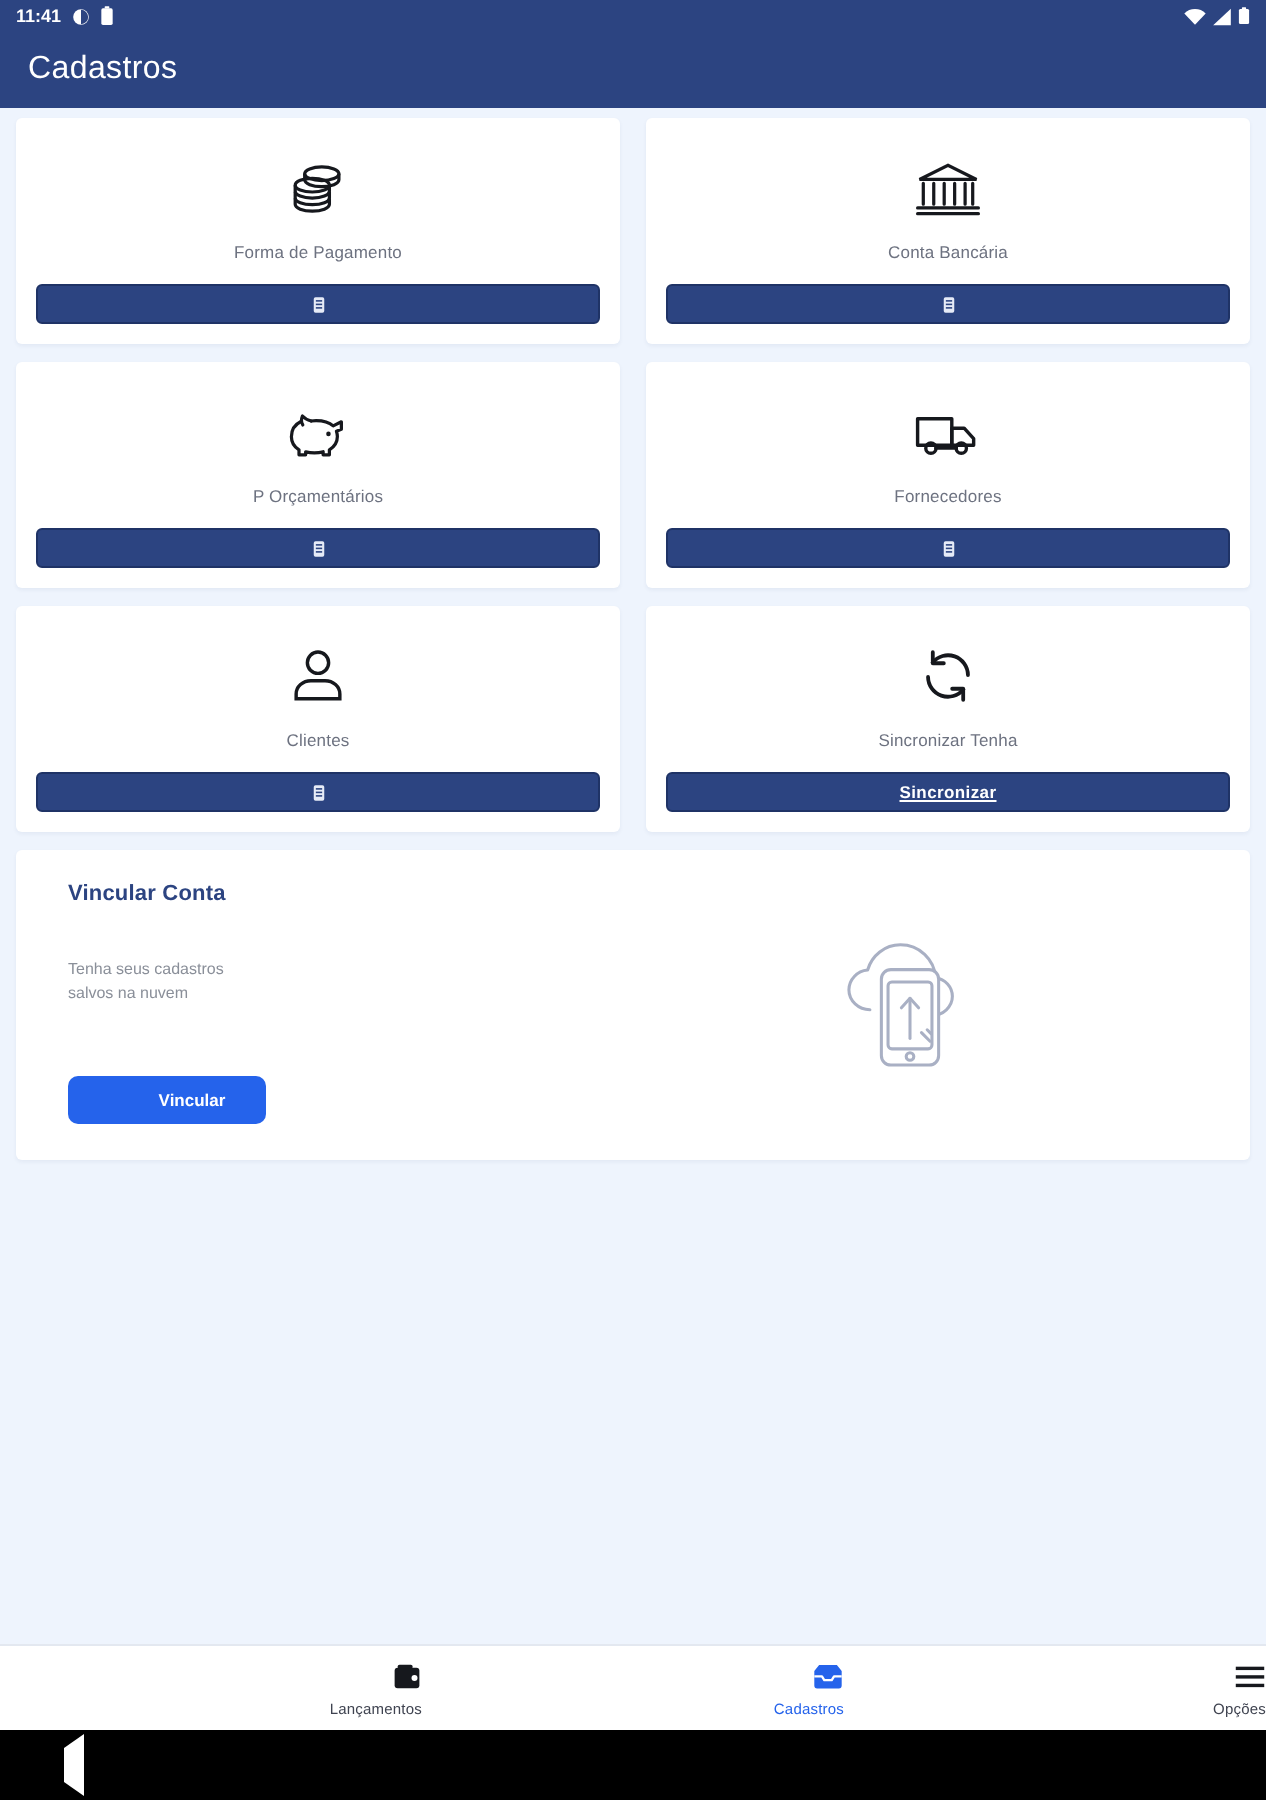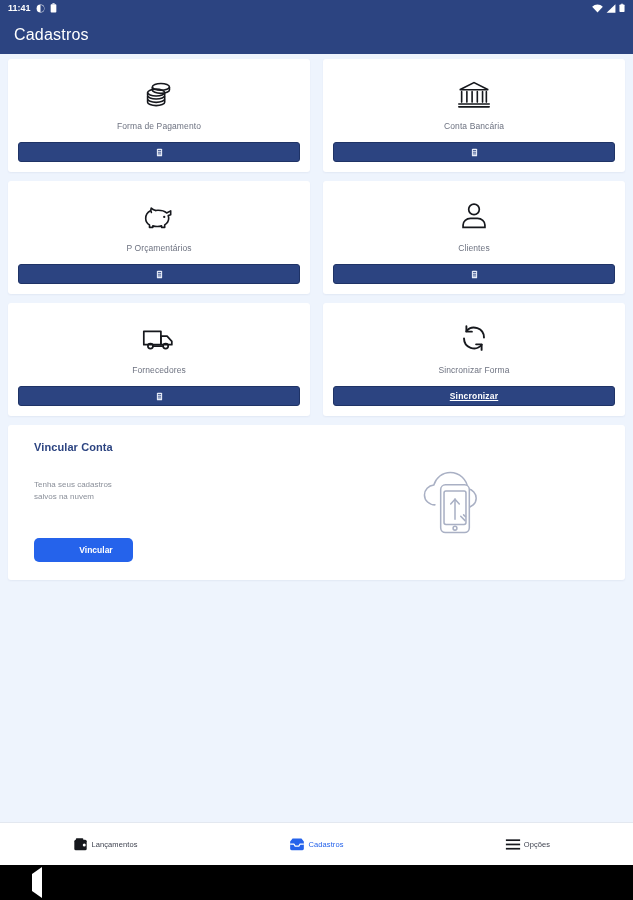--- a/index.html
+++ b/index.html
@@ -118,21 +118,21 @@
 
   
   .bottomnav {
     flex:0 0 43px;
     background:#ffffff;
     border-top:1px solid #e3e8f0;
     display:flex; align-items:center;
   }
   .navitem {
     flex:1; height:100%;
-    display:flex; flex-direction:row; align-items:center; justify-content:center;
+    display:flex; flex-direction:column; align-items:flex-end; justify-content:center;
     gap:3px; cursor:pointer;
   }
   .navitem .nav-label { font-size:7.5px; color:#3f4350; letter-spacing:.1px; }
   .navitem.active .nav-label { color:#2563eb; }
   .nav-ico { height:17px; display:flex; align-items:center; justify-content:center; }
 
   
   .sysnav {
     flex:0 0 35px;
     background:#000000;
@@ -265,41 +265,20 @@
                 <rect x="2.2" y="4.2" width="3.6" height="0.9" fill="#2c4481"></rect>
                 <rect x="2.2" y="6.2" width="3.6" height="0.9" fill="#2c4481"></rect>
               </svg>
           </span>
           <span class="btn-text"></span>
         </div>
       </div>
 
       <div class="card">
         <div class="card-icon">
-          <svg width="38" height="38" viewBox="0 0 40 40" fill="none" stroke="#16181d" stroke-width="1.8" stroke-linecap="round">
-            <circle cx="20" cy="13" r="5.6"></circle>
-            <path d="M8.5 32v-2.5c0-4 3.5-7 7.8-7h7.4c4.3 0 7.8 3 7.8 7V32z"></path>
-          </svg>
-        </div>
-        <div class="card-label">Clientes</div>
-        <div class="card-btn">
-          <span class="btn-glyph">
-            <svg width="7" height="9" viewBox="0 0 8 10">
-                <rect x="1" y="0.6" width="6" height="8.8" rx="1" fill="#e6ebf7"></rect>
-                <rect x="2.2" y="2.2" width="3.6" height="0.9" fill="#2c4481"></rect>
-                <rect x="2.2" y="4.2" width="3.6" height="0.9" fill="#2c4481"></rect>
-                <rect x="2.2" y="6.2" width="3.6" height="0.9" fill="#2c4481"></rect>
-              </svg>
-          </span>
-          <span class="btn-text"></span>
-        </div>
-      </div>
-
-      <div class="card">
-        <div class="card-icon">
           <svg width="38" height="38" viewBox="0 0 40 40" fill="none" stroke="#16181d" stroke-width="1.8" stroke-linejoin="round" stroke-linecap="round">
             <path d="M4 13h18v14H4z"></path>
             <path d="M22 18h6.5l5 5.5V27H22z"></path>
             <circle cx="11" cy="28.5" r="2.7"></circle>
             <circle cx="27" cy="28.5" r="2.7"></circle>
             <path d="M13.7 28.5h10.6"></path>
           </svg>
         </div>
         <div class="card-label">Fornecedores</div>
         <div class="card-btn">
@@ -310,28 +289,49 @@
                 <rect x="2.2" y="4.2" width="3.6" height="0.9" fill="#2c4481"></rect>
                 <rect x="2.2" y="6.2" width="3.6" height="0.9" fill="#2c4481"></rect>
               </svg>
           </span>
           <span class="btn-text"></span>
         </div>
       </div>
 
       <div class="card">
         <div class="card-icon">
+          <svg width="38" height="38" viewBox="0 0 40 40" fill="none" stroke="#16181d" stroke-width="1.8" stroke-linecap="round">
+            <circle cx="20" cy="13" r="5.6"></circle>
+            <path d="M8.5 32v-2.5c0-4 3.5-7 7.8-7h7.4c4.3 0 7.8 3 7.8 7V32z"></path>
+          </svg>
+        </div>
+        <div class="card-label">Clientes</div>
+        <div class="card-btn">
+          <span class="btn-glyph">
+            <svg width="7" height="9" viewBox="0 0 8 10">
+                <rect x="1" y="0.6" width="6" height="8.8" rx="1" fill="#e6ebf7"></rect>
+                <rect x="2.2" y="2.2" width="3.6" height="0.9" fill="#2c4481"></rect>
+                <rect x="2.2" y="4.2" width="3.6" height="0.9" fill="#2c4481"></rect>
+                <rect x="2.2" y="6.2" width="3.6" height="0.9" fill="#2c4481"></rect>
+              </svg>
+          </span>
+          <span class="btn-text"></span>
+        </div>
+      </div>
+
+      <div class="card">
+        <div class="card-icon">
           <svg width="38" height="38" viewBox="0 0 40 40" fill="none" stroke="#16181d" stroke-width="2" stroke-linecap="round" stroke-linejoin="round">
             <path d="M30.5 19.5a10.5 10.5 0 0 0-18.6-6.6"></path>
             <path d="M9.5 20.5a10.5 10.5 0 0 0 18.6 6.6"></path>
             <path d="M12 7.5v5.8h5.8"></path>
             <path d="M28 32.5v-5.8h-5.8"></path>
           </svg>
         </div>
-        <div class="card-label">Sincronizar Forma</div>
+        <div class="card-label">Sincronizar Tenha</div>
         <div class="card-btn">
           <span class="btn-text">Sincronizar</span>
         </div>
       </div>
 
     </div>
 
     <div class="promo">
       <div class="promo-left">
         <div class="promo-title">Vincular Conta</div>

